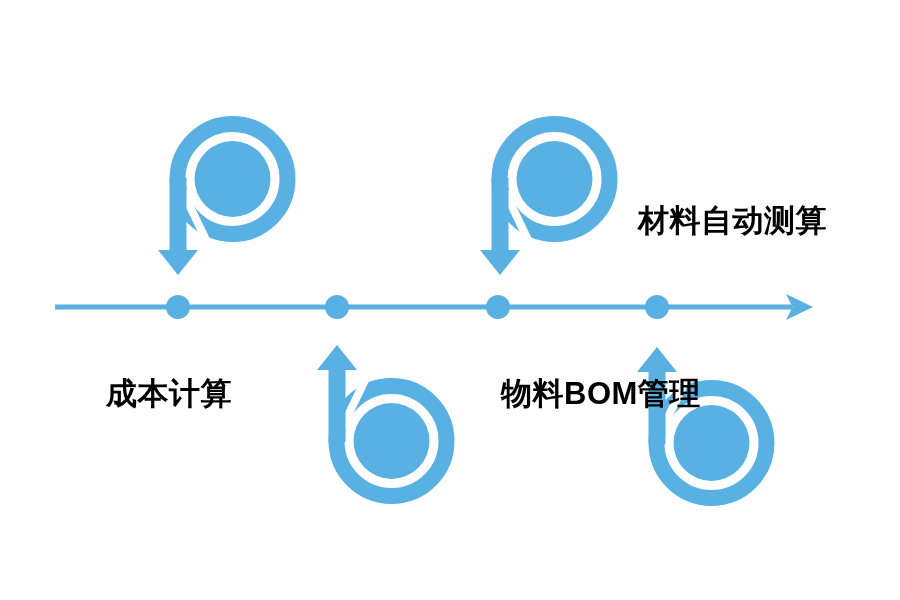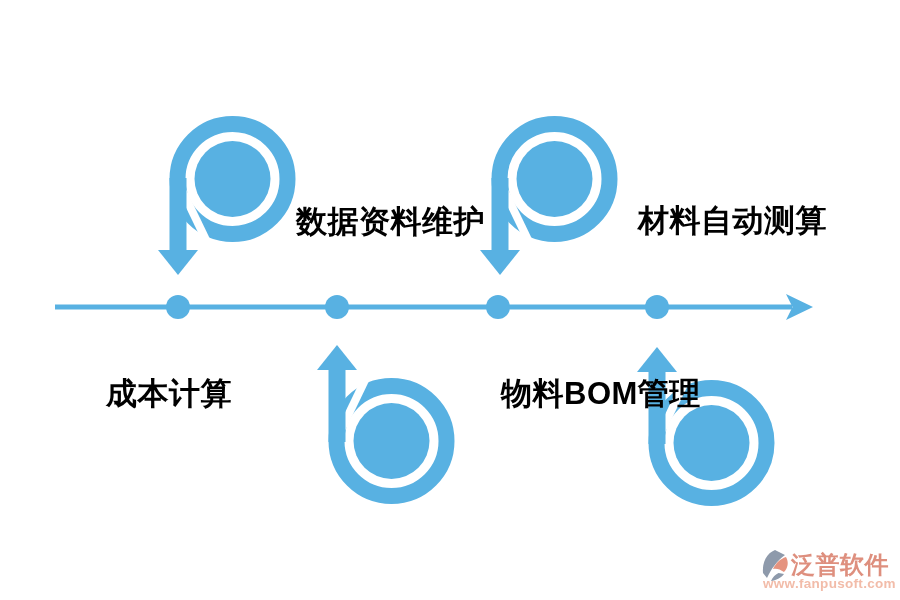--- a/index.html
+++ b/index.html
@@ -74,30 +74,18 @@
     <use href="#spiral" xlink:href="#spiral" transform="translate(478,276) scale(1,-1)"></use>
     <use href="#spiral" xlink:href="#spiral" transform="translate(315,344)"></use>
     <use href="#spiral" xlink:href="#spiral" transform="translate(635,346)"></use>
 
     <circle class="dot" cx="178" cy="307" r="12"></circle>
     <circle class="dot" cx="337" cy="307" r="12"></circle>
     <circle class="dot" cx="498" cy="307" r="12"></circle>
     <circle class="dot" cx="657" cy="307" r="12"></circle>
   </svg>
 
-  <div class="step-label lbl-top-left">数据资料维护</div>
   <div class="step-label lbl-top-right">材料自动测算</div>
   <div class="step-label lbl-bottom-left">成本计算</div>
   <div class="step-label lbl-bottom-right">物料BOM管理</div>
 
-  <div class="watermark">
-    <div class="wm-row">
-      <svg class="wm-logo" viewBox="0 0 29 34">
-        <path fill="var(--logo_gray)" d="M14 1 L24 6 C16 12 10 20 6 29 L2 24 C1 13 6 4 14 1 Z"></path>
-        <path fill="var(--logo_salmon)" d="M25 8 C28 13 27 19 23 23 C19 20 15 19 12 20 C15 14 19 10 25 8 Z"></path>
-        <path fill="var(--logo_gray)" d="M23 25 C20 29 15 31.5 10 32 C11.5 28.5 14 25.5 17.5 24 C19.5 24.3 21.5 24.6 23 25 Z"></path>
-      </svg>
-      <span class="wm-brand">泛普软件</span>
-    </div>
-    <div class="wm-url">www.fanpusoft.com</div>
-  </div>
 
 </div>
 
 </body></html>

